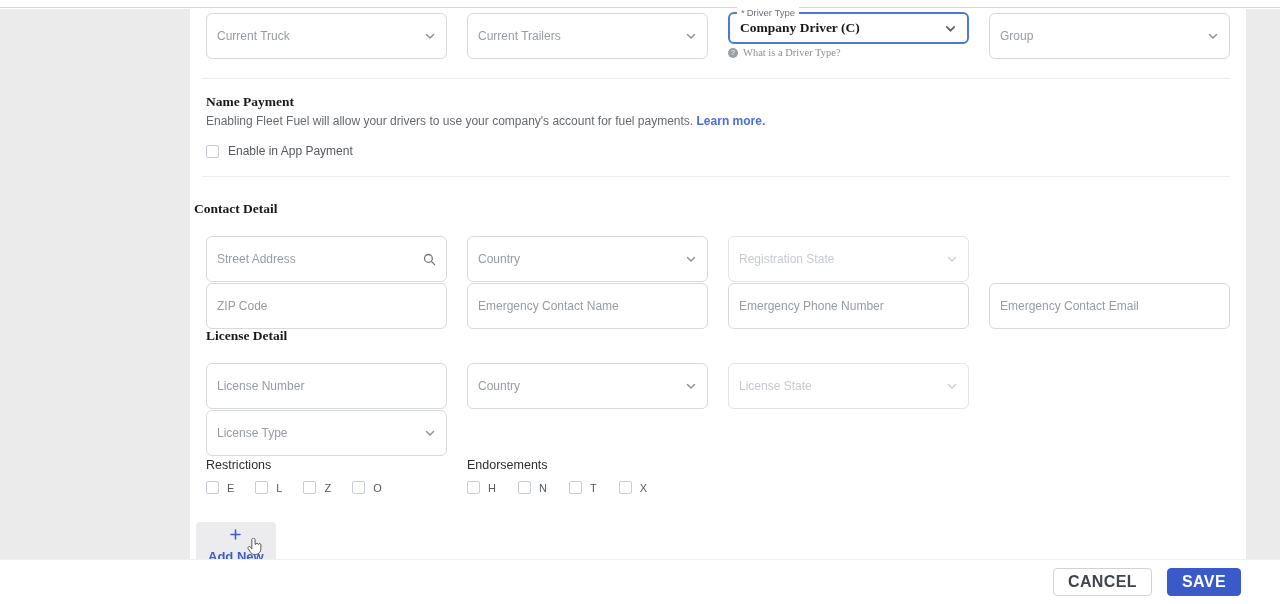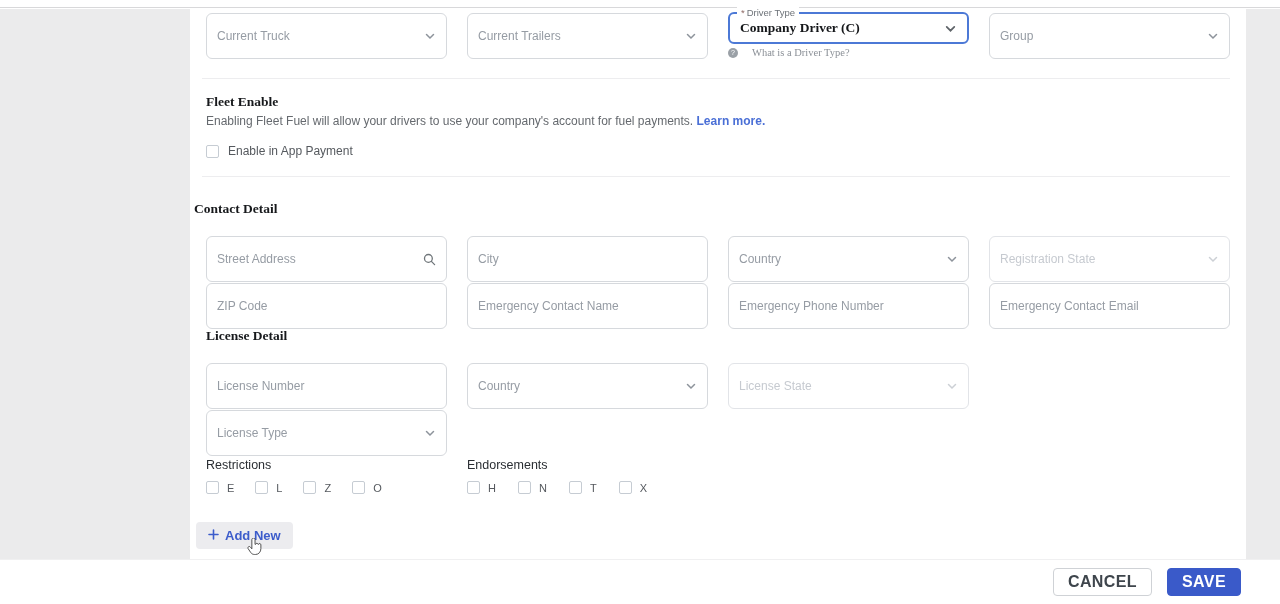--- a/index.html
+++ b/index.html
@@ -23,21 +23,21 @@
   .fld.disabled { border-color:#e2e4e8; }
   .fld.disabled .placeholder { color:#c6cad0; }
   .fld.disabled .chev { color:#ccd0d5; }
   .fld .trail-icon { margin-left:auto; display:flex; color:#6f7579; }
 
   .fld.focused { border:2px solid #4c79d6; height:32px; margin-top:-1px; }
   .fld.focused .value { font-family:"Liberation Serif", serif; font-weight:bold; font-size:13.5px; color:#15171a; }
   .float-label { position:absolute; top:-7px; left:7px; background:#fff; padding:0 4px; font-size:9.5px; color:#6d7278; display:flex; gap:2px; line-height:1.2; }
   .float-label .req { color:#8f6b66; }
 
-  .help-line { position:absolute; display:flex; align-items:center; gap:14px; font-family:"Liberation Serif", serif; font-size:10.5px; color:#8b9097; }
+  .help-line { position:absolute; display:flex; align-items:center; gap:5px; font-family:"Liberation Serif", serif; font-size:10.5px; color:#8b9097; }
   .info-dot { width:10px; height:10px; border-radius:50%; background:#9aa0a6; color:#fff; font-size:7px; line-height:10px; text-align:center; font-family:"Liberation Sans", sans-serif; }
 
   .divider { position:absolute; left:12px; width:1028px; height:0; border-top:1px solid #ededef; }
 
   .section-title { font-family:"Liberation Serif", serif; font-weight:bold; font-size:13.5px; color:#17191c; }
   .desc { font-size:12px; color:#65696e; margin-top:4px; }
   .desc a { color:#4a6fd6; text-decoration:none;font-weight:bold; }
 
   .cb-row { display:flex; align-items:center; gap:9px; }
   .checkbox { width:13px; height:13px; border:1px solid #c6ccd3; border-radius:2px; background:#fff; flex:0 0 auto; }
@@ -108,21 +108,21 @@
     </div>
 
     <div class="help-line" style="left:538px; top:38px;">
       <span class="info-dot">?</span>
       <span>What is a Driver Type?</span>
     </div>
 
     <div class="divider" style="top:69px;"></div>
 
     <div style="position:absolute; left:16px; top:85px;">
-      <div class="section-title">Fleet Enable</div>
+      <div class="section-title">Name Payment</div>
       <div class="desc">
         <span>Enabling Fleet Fuel will allow your drivers to use your company's account for fuel payments.</span>
         <a href="#">Learn more.</a>
       </div>
       <div class="cb-row" style="margin-top:16px;">
         <span class="checkbox"></span>
         <span class="cb-label">Enable in App Payment</span>
       </div>
     </div>
 
@@ -134,23 +134,20 @@
       <div class="fld">
         <input type="text" placeholder="Street Address" style="">
         <span class="trail-icon">
             <svg width="13" height="13" viewBox="0 0 13 13">
               <circle cx="5.4" cy="5.4" r="3.9" fill="none" stroke="currentColor" stroke-width="1.3"></circle>
               <line x1="8.4" y1="8.4" x2="11.6" y2="11.6" stroke="currentColor" stroke-width="1.3" stroke-linecap="round"></line>
             </svg>
           </span>
       </div>
       <div class="fld">
-        <input type="text" placeholder="City" style="">
-      </div>
-      <div class="fld">
         <span class="placeholder">Country</span>
         <span class="chev">
             <svg width="12" height="12" viewBox="0 0 12 12">
               <path d="M2.5 4.5 L6 8 L9.5 4.5" stroke-width="1.5" fill="none" stroke-linecap="round"></path>
             </svg>
           </span>
       </div>
       <div class="fld disabled">
         <span class="placeholder">Registration State</span>
         <span class="chev">
@@ -245,21 +242,21 @@
       <span class="cb-item">
           <span class="checkbox"></span>
           <span class="cb-letter">T</span>
         </span>
       <span class="cb-item">
           <span class="checkbox"></span>
           <span class="cb-letter">X</span>
         </span>
     </div>
 
-    <button class="add-new" style="left:6px; top:513px;">
+    <button class="add-new" style="left:6px; top:513px;flex-direction:column;">
       <span class="plus"><svg width="11" height="11" viewBox="0 0 11 11">
             <path d="M5.5 1 V10 M1 5.5 H10" stroke-width="1.6" fill="none" stroke-linecap="round"></path>
           </svg></span>
       <span>Add New</span>
     </button>
   </div>
 
   <div class="footer">
     <button class="btn btn-cancel">CANCEL</button>
     <button class="btn btn-save">SAVE</button>

